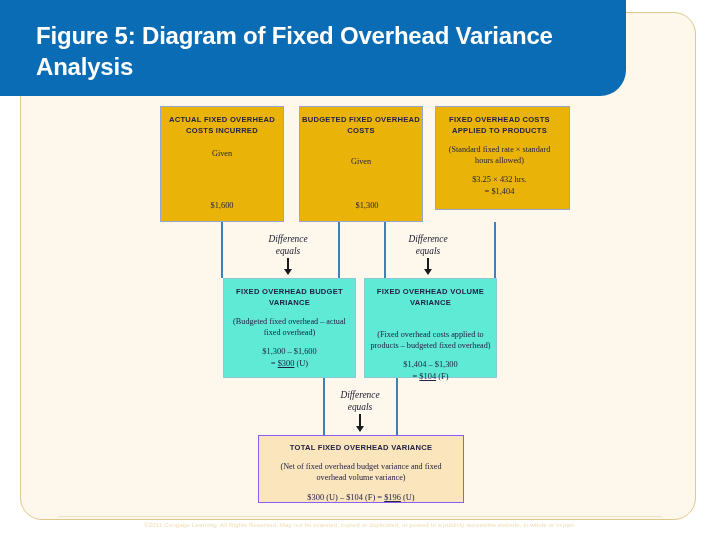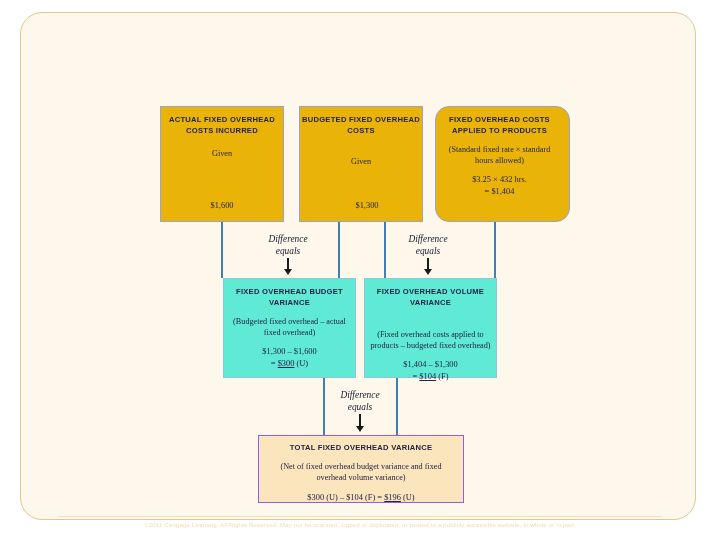--- a/index.html
+++ b/index.html
@@ -165,36 +165,39 @@
     font-family: "Liberation Sans", sans-serif;
   }
 </style>
 </head>
 <body>
 
 <div id="slide">
 
   <div id="content-panel"></div>
 
+  <div id="title-banner">
+    <div id="title-text">Figure 5: Diagram of Fixed Overhead Variance Analysis</div>
+  </div>
 
   <div id="diagram">
 
     <div class="node top-box" style="left:160px; top:106px; width:124px; height:116px;">
       <div class="hdr sc">ACTUAL FIXED OVERHEAD COSTS INCURRED</div>
       <div class="body" style="margin-top:11px;">Given</div>
       <div class="val" style="position:absolute; left:0; right:0; bottom:9px;">$1,600</div>
     </div>
 
     <div class="node top-box" style="left:299px; top:106px; width:124px; height:116px;">
       <div class="hdr sc">BUDGETED FIXED OVERHEAD COSTS</div>
       <div class="body" style="margin-top:19px;">Given</div>
       <div class="val" style="position:absolute; left:12px; right:0; bottom:9px;">$1,300</div>
     </div>
 
-    <div class="node top-box" style="left:435px; top:106px; width:135px; height:116px; padding-left:5px; padding-right:11px;border-radius:14px;">
+    <div class="node top-box" style="left:435px; top:106px; width:135px; height:104px; padding-left:5px; padding-right:11px;">
       <div class="hdr sc">FIXED OVERHEAD COSTS APPLIED TO PRODUCTS</div>
       <div class="body" style="margin-top:7px;">(Standard fixed rate × standard hours allowed)</div>
       <div class="val" style="margin-top:7px;">$3.25 × 432 hrs.</div>
       <div class="val">= $1,404</div>
     </div>
 
     <div class="vline" style="left:221px; top:222px; height:56px;"></div>
 
     <div class="vline" style="left:338px; top:222px; height:56px;"></div>
 

